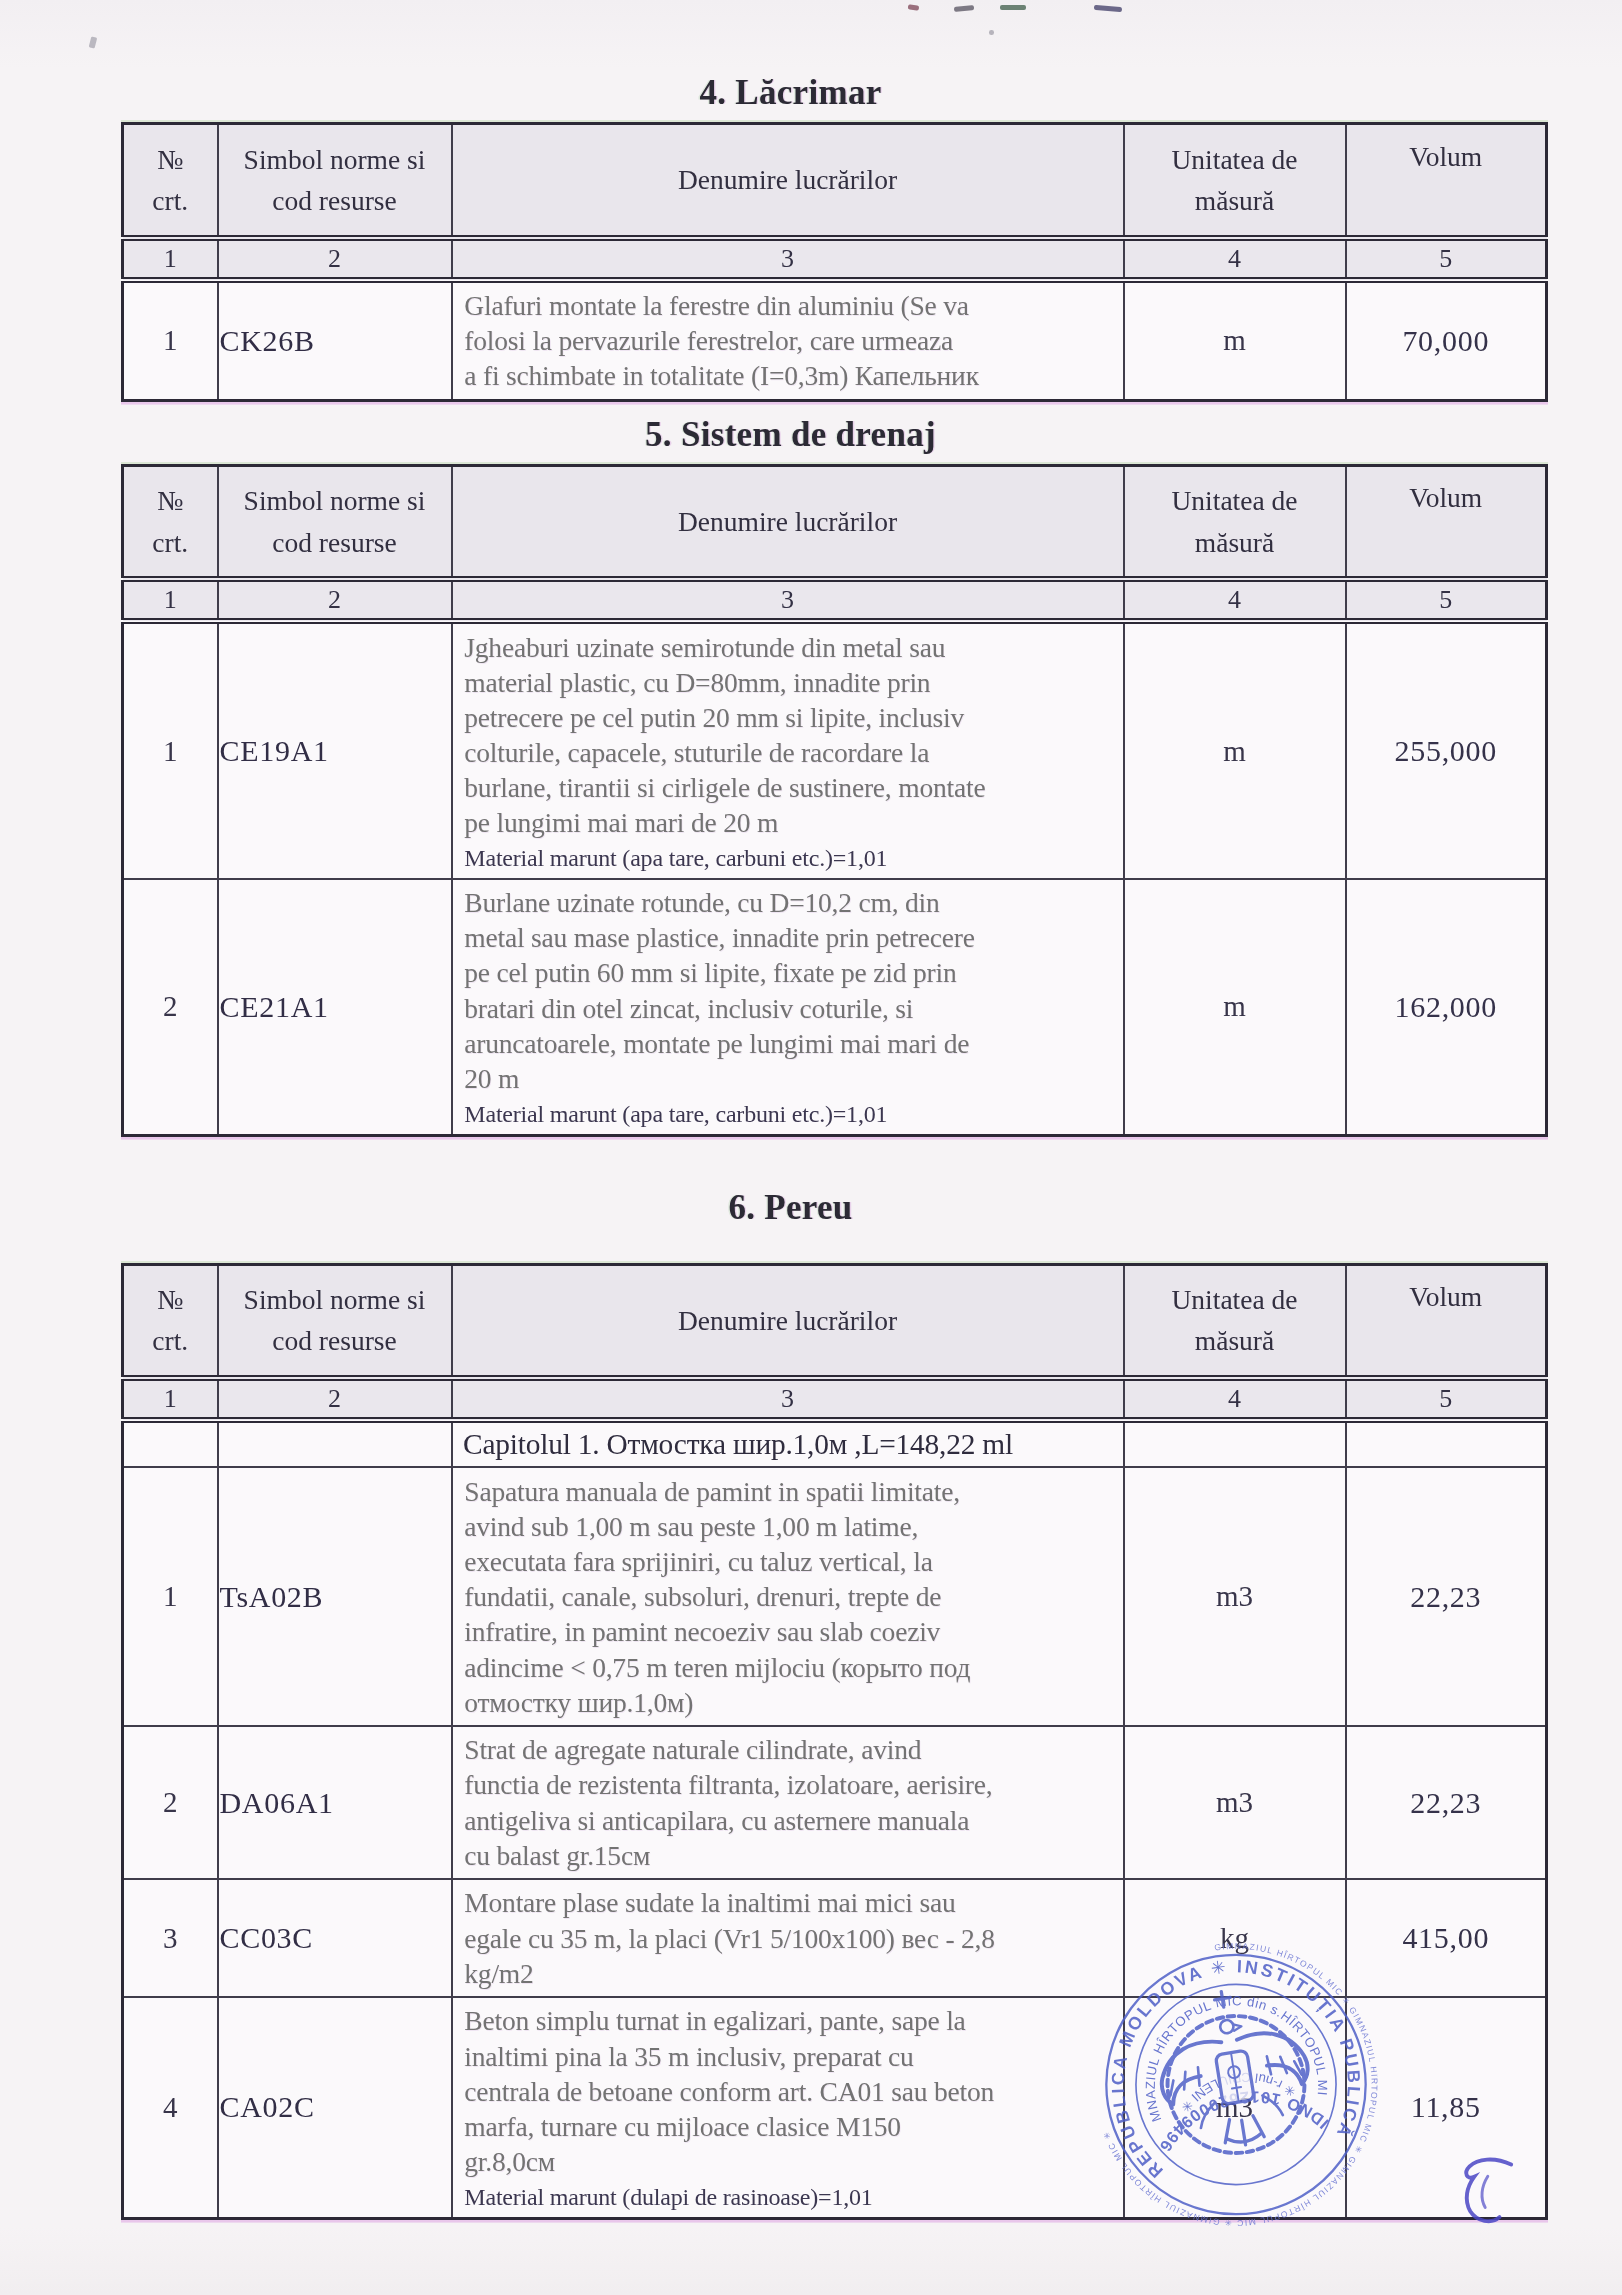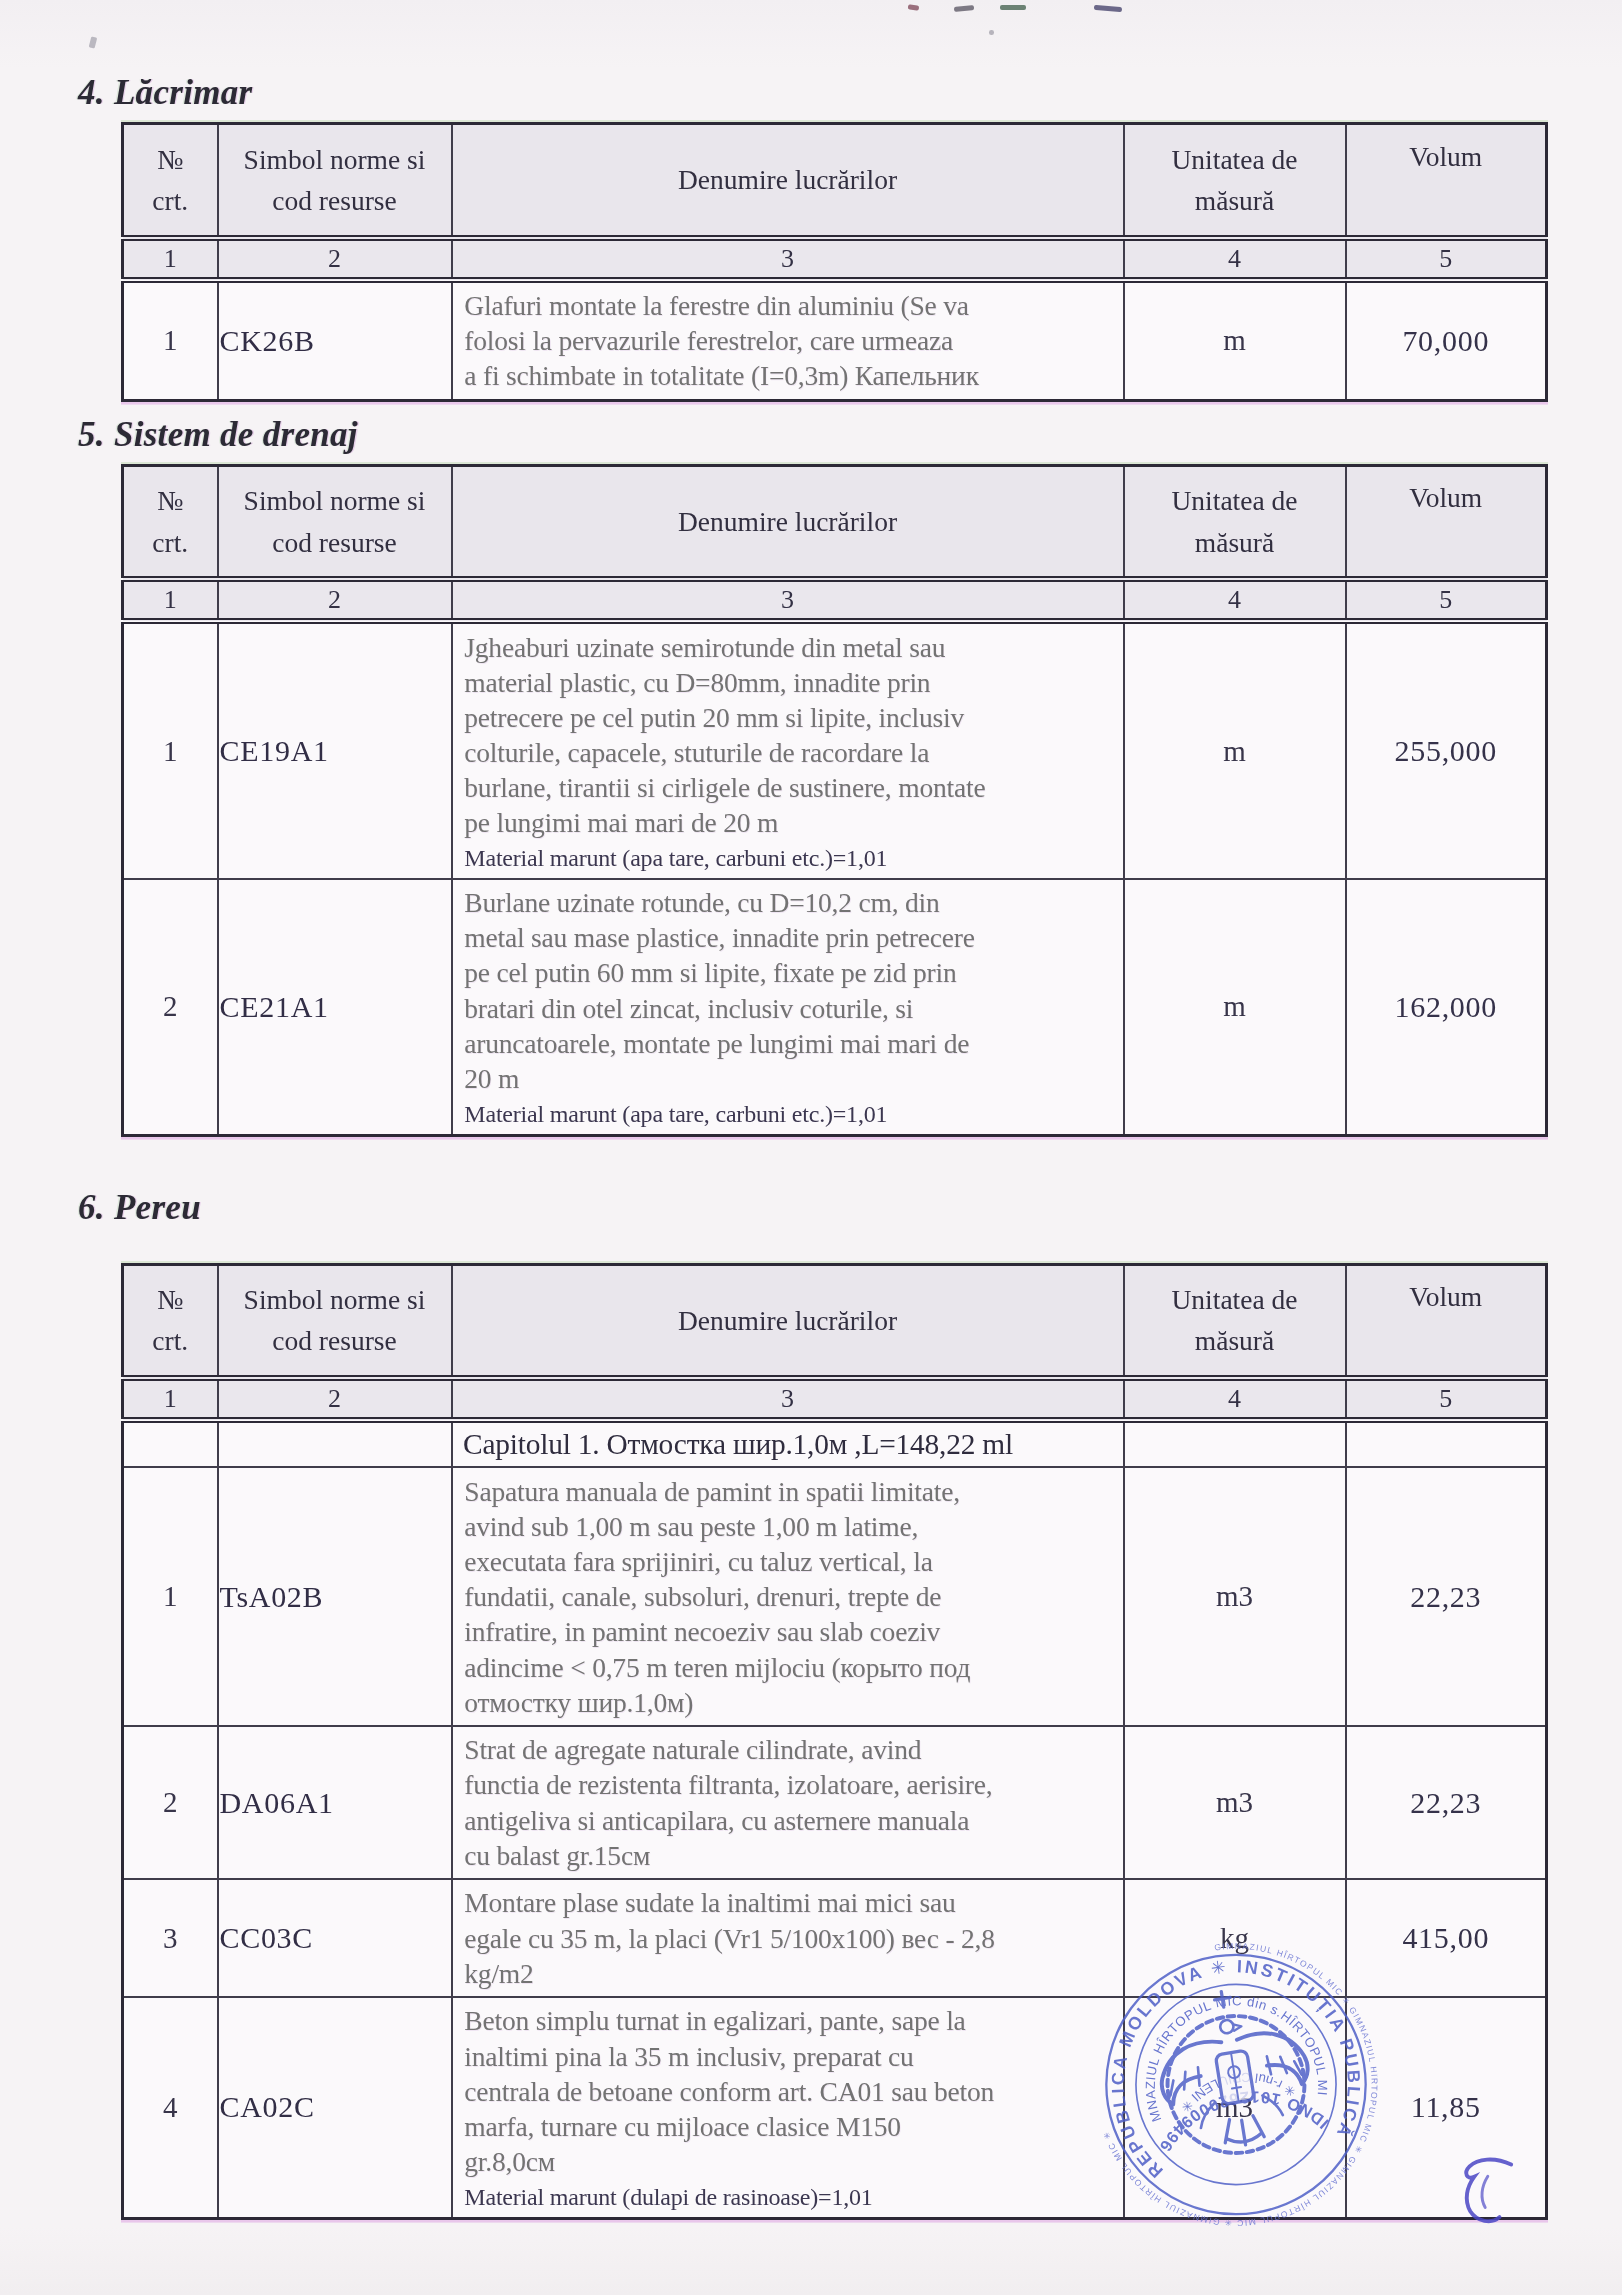--- a/index.html
+++ b/index.html
@@ -6,24 +6,23 @@
   body{
     width:1623px;height:2295px;overflow:hidden;position:relative;
     background:linear-gradient(180deg,#f2eff2 0%,#f6f3f5 3%,#f6f3f5 97%,#f1eef0 100%);
     font-family:"Liberation Serif","DejaVu Serif",serif;
     color:#393649;
   }
   .page{position:relative;width:1623px;height:2295px;}
   #sections{position:absolute;left:121px;top:0;width:1425px;}
 
   .section-title{
-    margin:0 0 9.2px 0;font-size:35px;font-weight:bold;color:#2c2a35;
+    margin:0 0 9.2px 0;text-align:center;font-size:35px;font-weight:bold;color:#2c2a35;
     letter-spacing:0.3px;transform:translateX(-43px);
     text-shadow:1.3px 0 0 rgba(160,40,180,.16),-1.3px 0 0 rgba(70,160,60,.13);
-    font-style:italic;
   }
   .doc-section:nth-of-type(1) .section-title{margin-top:73px;}
   .doc-section:nth-of-type(2) .section-title{margin-top:13px;}
   .doc-section:nth-of-type(3) .section-title{margin-top:51px;margin-bottom:35px;}
 
   table.est{
     border-collapse:collapse;table-layout:fixed;width:1425px;background:#fbf9fb;
     border:3.9px solid #2c2936;
     box-shadow:0 2.6px 0 rgba(185,45,200,.22),0 -2px 0 rgba(105,180,70,.18);
   }

